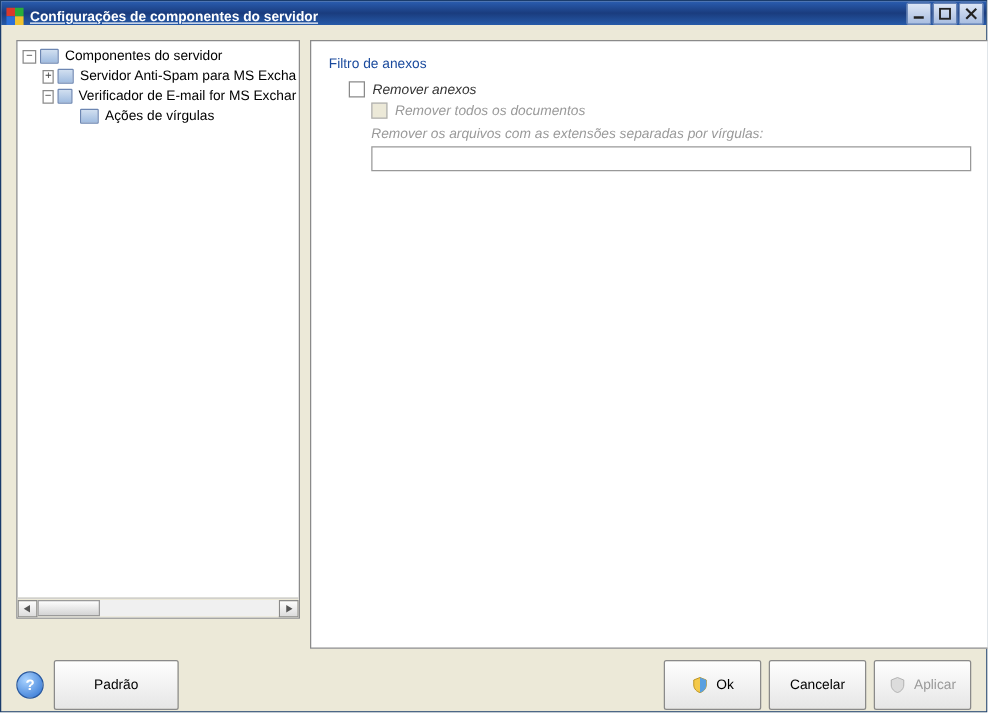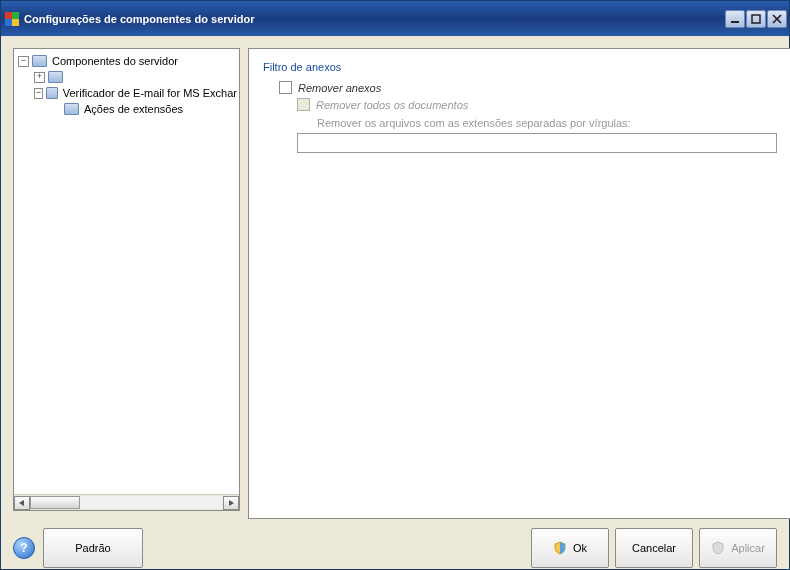--- a/index.html
+++ b/index.html
@@ -1,18 +1,18 @@
 <!DOCTYPE html>
 <html><head>
 <meta charset="utf-8">
 <style>
   * { box-sizing: border-box; }
   html, body { margin:0; padding:0; font-family: Tahoma, Arial, sans-serif; font-size:11px; background:#fff; }
   .window { width:790px; height:570px; border:1px solid #1a3c6c; background:#ece9d8; position:relative; display:flex; flex-direction:column; }
-  .titlebar { height:35px; background: linear-gradient(to bottom, #2a5db0 0%, #1a3c7e 50%, #265aa8 100%); color:#fff; display:flex; align-items:center; padding:0 2px 0 4px; font-weight:bold; font-size:11px; }
+  .titlebar { height:19px; background: linear-gradient(to bottom, #2a5db0 0%, #1a3c7e 50%, #265aa8 100%); color:#fff; display:flex; align-items:flex-end; padding:0 2px 0 4px; font-weight:bold; font-size:11px;text-decoration:underline; }
   .titlebar .app-icon { width:14px; height:14px; margin-right:5px; display:inline-block; }
   .titlebar .win-buttons { margin-left:auto; display:flex; gap:1px; }
   .titlebar .win-btn { width:20px; height:18px; background:linear-gradient(to bottom,#dde6f5,#a8bde0); border:1px solid #6d88b8; border-radius:2px; display:flex; align-items:center; justify-content:center; color:#222; font-family: Arial; font-size:10px; font-weight:bold; line-height:1; }
 
   .body-area { flex:1; padding:12px; display:flex; gap:8px; }
   .tree-panel { width:227px; height:463px; background:#fff; border:1px solid #8a8a8a; display:flex; flex-direction:column; }
   .tree-scroll { flex:1; overflow:hidden; position:relative; padding:4px 0 4px 4px;}
   .tree-scroll .scrollbar-h { position:absolute; left:0; right:0; bottom:0; height:16px; background:#ece9d8; border-top:1px solid #c8c8c8; display:flex; }
   .sb-btn{ width:16px; height:14px; border:1px solid #8a8a8a; background:linear-gradient(to bottom,#fdfdfd,#dcdcdc); margin:1px 0; display:flex; align-items:center; justify-content:center; font-size:8px; color:#555;}
   .sb-track{ flex:1; background:#f0f0f0; position:relative; margin:1px 0;}
@@ -29,21 +29,21 @@
 
   .content-panel { flex:1; background:#fff; border:1px solid #8a8a8a; padding:12px 14px; }
   .groupbox-title { color:#1a4a9d; font-weight:normal; font-size:11px; margin-bottom:8px; }
   .chk-row { display:flex; align-items:center; margin:4px 0; }
   .chk { width:13px; height:13px; border:1px solid #8a8a8a; background:#fff; margin-right:6px; display:inline-block; }
   .chk.disabled { background:#ece9d8; border-color:#b0b0b0; }
   .chk-label { color:#333;font-style:italic; }
   .chk-label.disabled { color:#999; }
   .indent1 { margin-left:16px; }
   .indent2 { margin-left:34px; }
-  .field-label { margin:6px 0 4px 54px; color:#999; }
+  .field-label { margin:6px 0 4px 34px; color:#999;font-style:italic; }
   .ext-input { margin-left:34px; width:480px; height:20px; border:1px solid #999; background:#fff; padding:2px 4px; font-family:inherit; font-size:11px; }
   .ext-input:disabled { color:#999; background:#fff; }
 
   .button-bar { height:38px; padding:4px 12px 8px 12px; display:flex; align-items:center; }
   .help-btn { width:22px; height:22px; border-radius:50%; background: radial-gradient(circle at 35% 30%, #a9d3ff, #2a6fd0); border:1px solid #2a5aa0; color:#fff; font-weight:bold; display:flex; align-items:center; justify-content:center; font-size:12px; margin-right:8px;}
   .btn { height:40px; padding:0 10px; border:1px solid #8a8a8a; background:linear-gradient(to bottom,#fefefe,#e6e6e6); border-radius:2px; display:inline-flex; align-items:center; justify-content:center; min-width:78px; font-family:inherit; font-size:11px; color:#000;}
   .btn .icn { width:14px; height:14px; margin-right:6px; display:inline-block; }
   .btn.disabled { color:#9a9a9a; }
   .spacer { flex:1; }
 
@@ -93,34 +93,35 @@
             <div class="tree-row">
               <span class="expander">−</span>
               <span class="node-icon"></span>
               <span class="node-label">Componentes do servidor</span>
             </div>
             <ul>
               <li>
                 <div class="tree-row">
                   <span class="expander">+</span>
                   <span class="node-icon"></span>
+                  <span class="node-label">Servidor Anti-Spam para MS Excha</span>
                 </div>
               </li>
               <li>
                 <div class="tree-row">
                   <span class="expander">−</span>
                   <span class="node-icon"></span>
                   <span class="node-label">Verificador de E-mail for MS Exchar</span>
                 </div>
                 <ul>
                   <li>
                     <div class="tree-row">
                       <span class="expander empty"></span>
                       <span class="node-icon"></span>
-                      <span class="node-label">Ações de extensões</span>
+                      <span class="node-label">Ações de vírgulas</span>
                     </div>
                   </li>
                 </ul>
               </li>
             </ul>
           </li>
         </ul>
 
         <div class="scrollbar-h">
           <div class="sb-btn">

